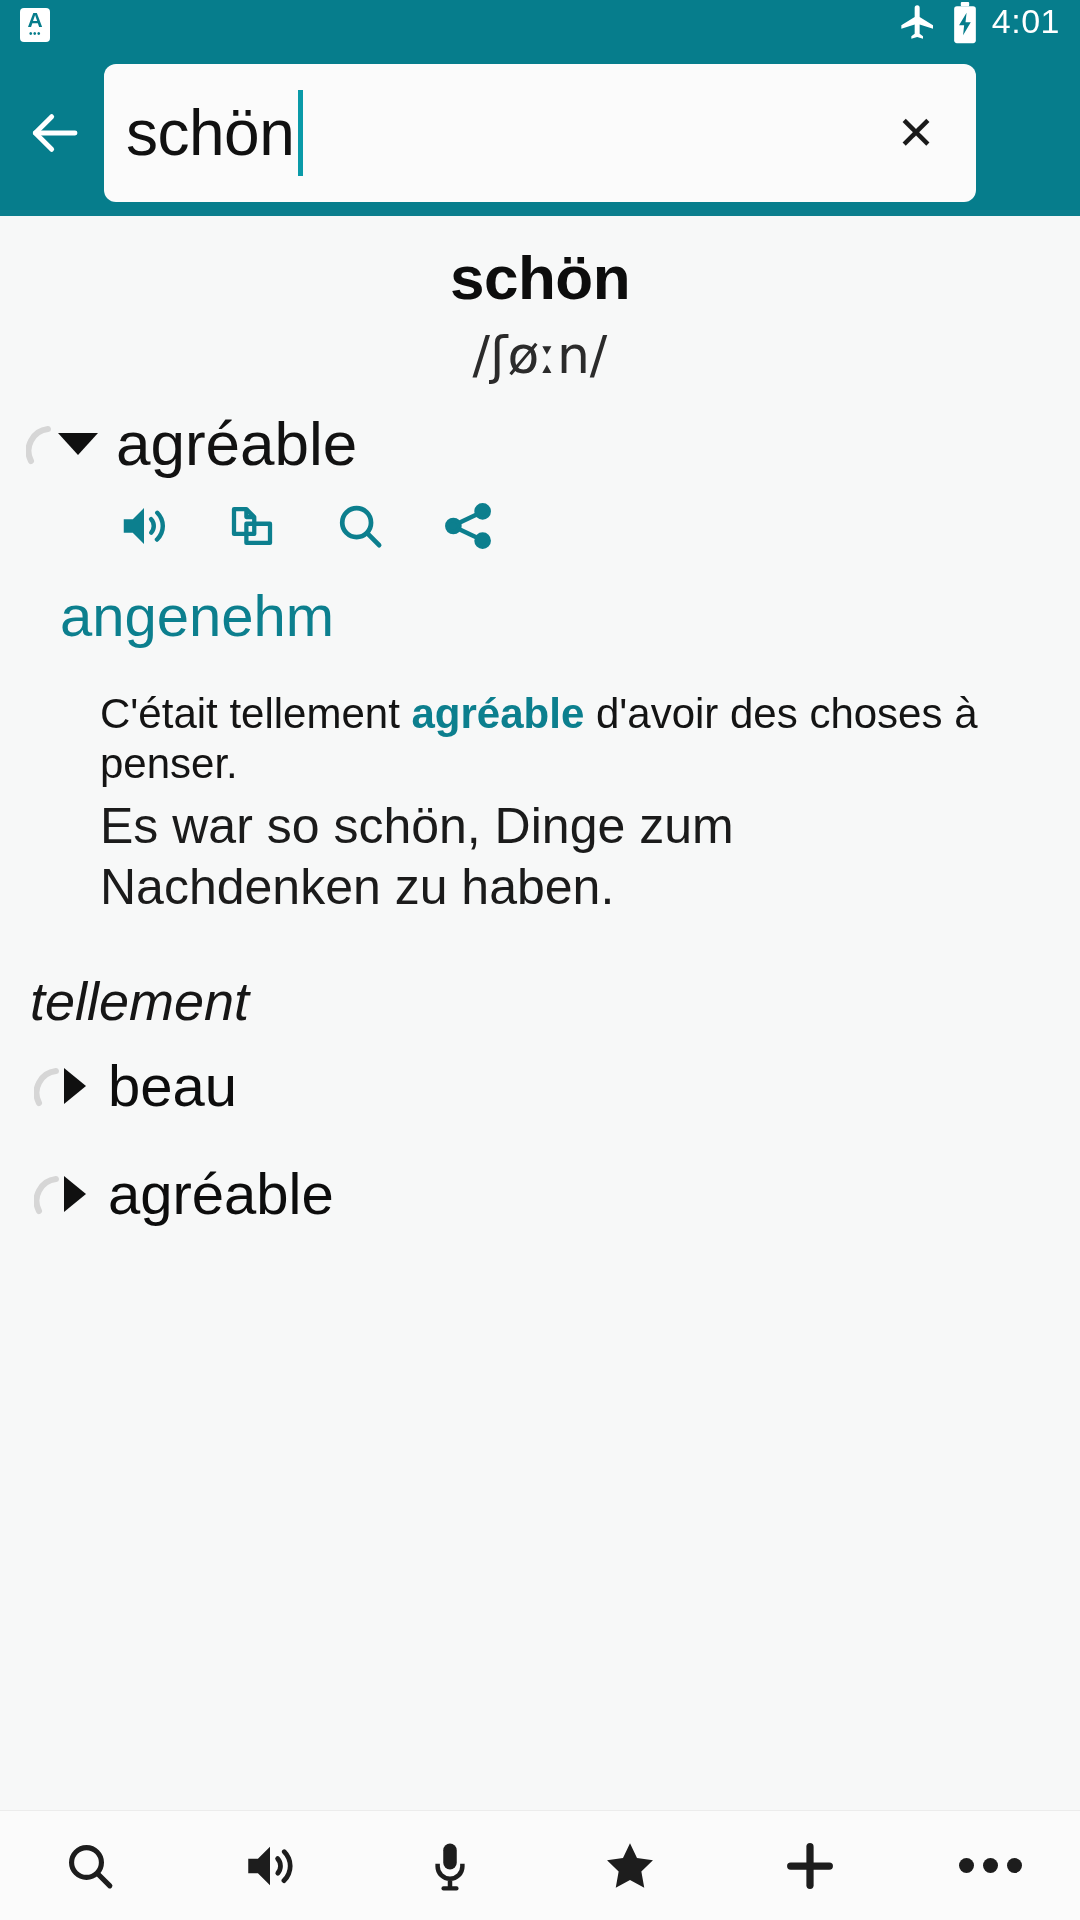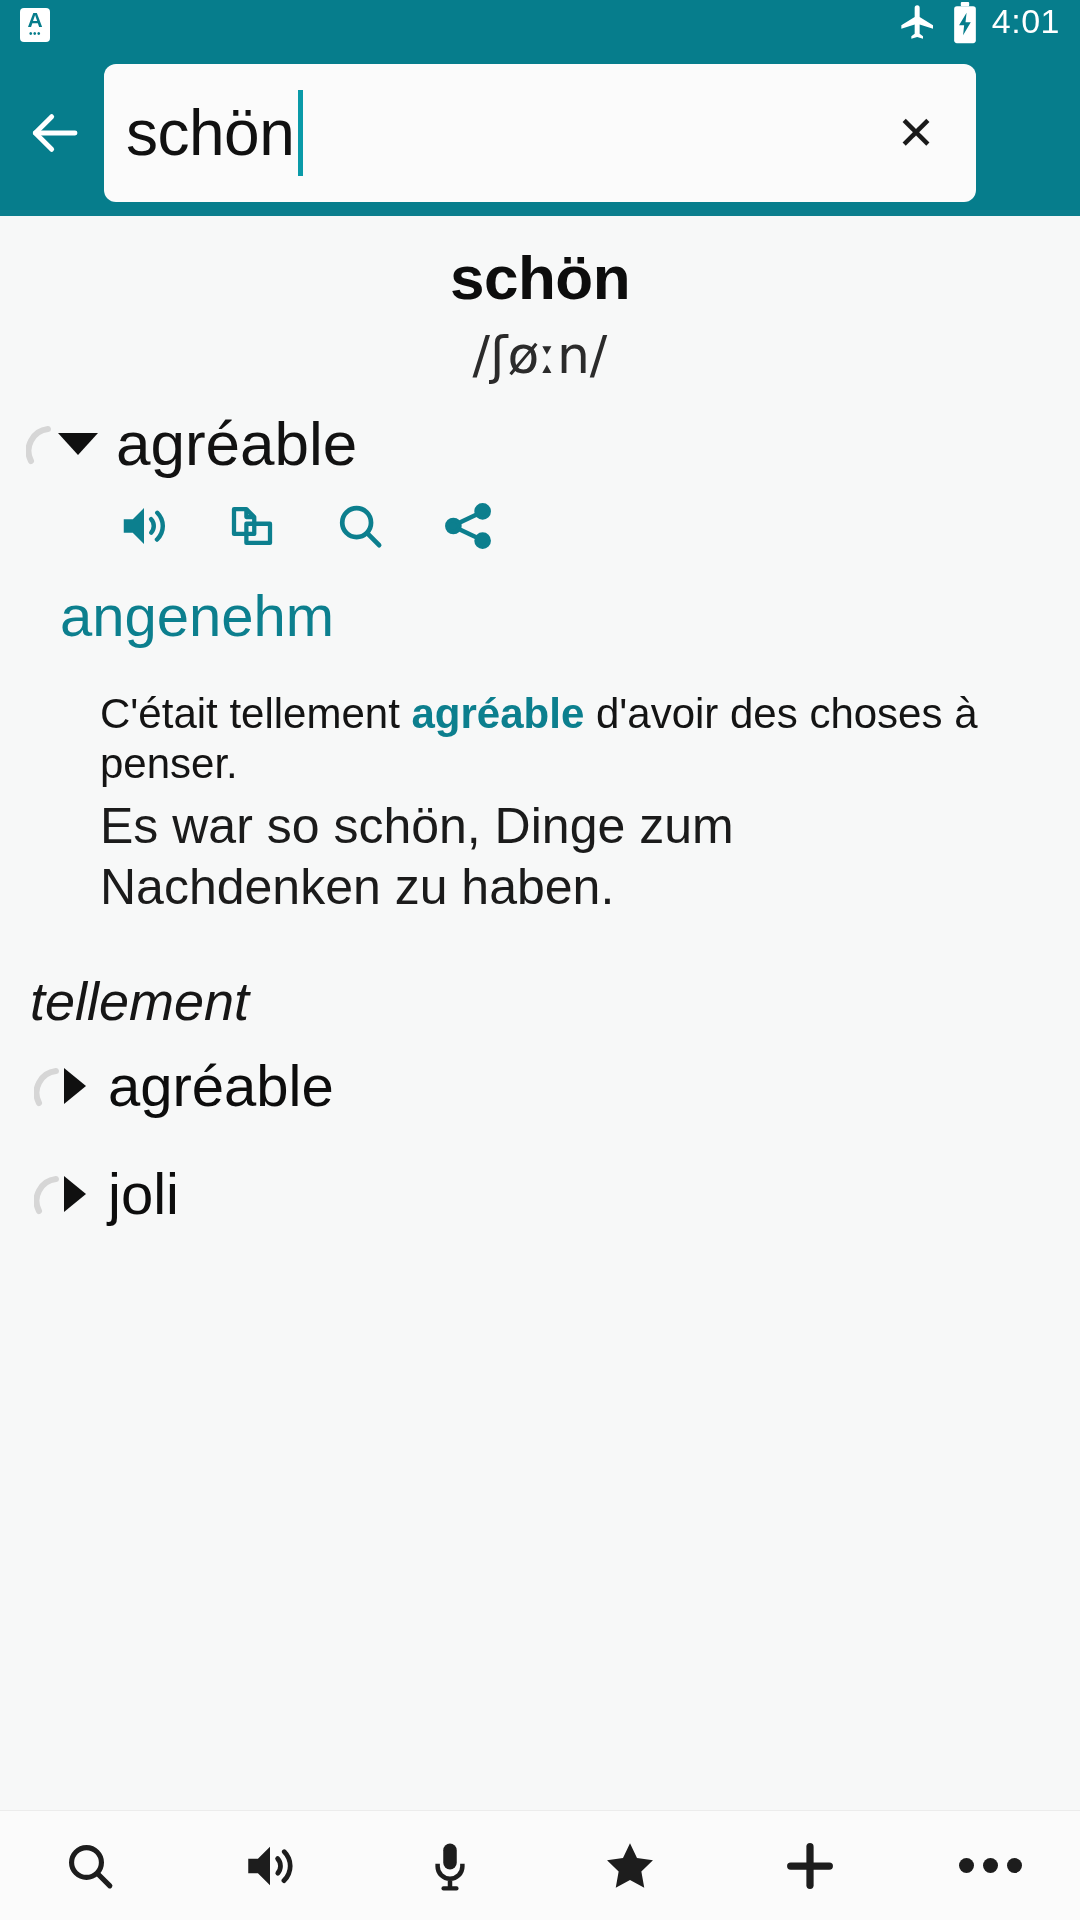--- a/index.html
+++ b/index.html
@@ -245,30 +245,30 @@
     <div class="pos-label">tellement</div>
 
     <div>
       <div class="term-row">
         <span class="arc">
           <svg width="26" height="42" viewBox="0 0 26 42" fill="none" stroke="#d6d6d6" stroke-width="6" stroke-linecap="round">
               <path d="M5 38 A 22 22 0 0 1 22 6"></path>
             </svg>
         </span>
         <span class="tri-right"></span>
-        <span class="term-text">agréable</span>
+        <span class="term-text">beau</span>
       </div>
       <div class="term-row">
         <span class="arc">
           <svg width="26" height="42" viewBox="0 0 26 42" fill="none" stroke="#d6d6d6" stroke-width="6" stroke-linecap="round">
               <path d="M5 38 A 22 22 0 0 1 22 6"></path>
             </svg>
         </span>
         <span class="tri-right"></span>
-        <span class="term-text">joli</span>
+        <span class="term-text">agréable</span>
       </div>
     </div>
   </div>
 
   <div class="bottombar">
     <div class="bico">
       <svg width="56" height="56" viewBox="0 0 24 24" fill="none" stroke="#1d1d1d" stroke-width="2.2" stroke-linecap="round">
         <circle cx="10.5" cy="10.5" r="6.4"></circle>
           <line x1="15.3" y1="15.3" x2="20.5" y2="20.5"></line>
       </svg>

